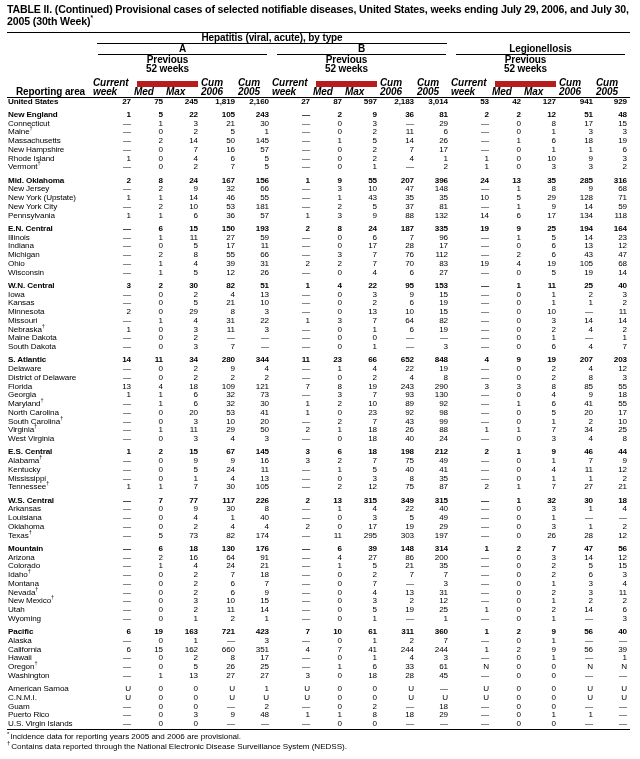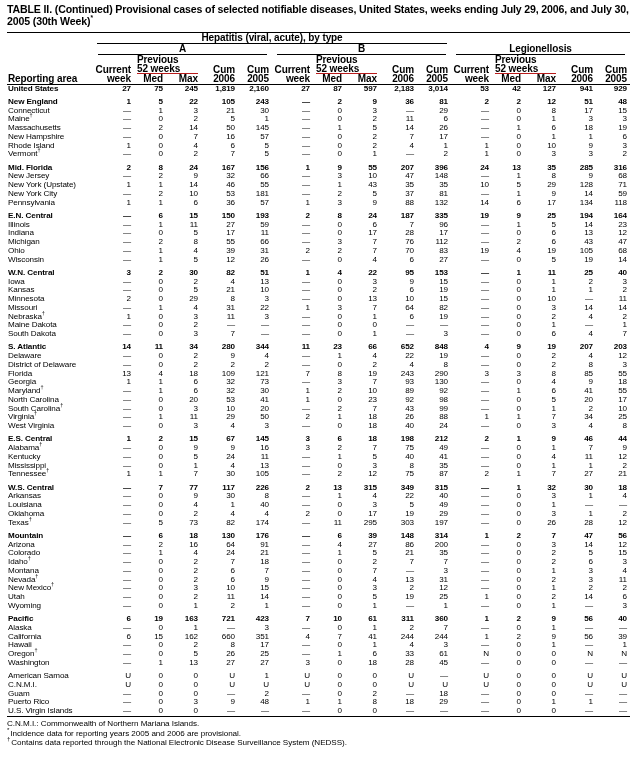--- a/index.html
+++ b/index.html
@@ -12,25 +12,25 @@
   .title .it { }
   .title sup { font-size:6.5px; vertical-align:super; line-height:0; }
 
   table.tbl { border-collapse:collapse; table-layout:fixed;
               border-top:1.4px solid #000; border-bottom:1px solid #000; }
   th, td { padding:0; }
 
   thead th { font-weight:bold; font-size:10px; line-height:9.2px;
              vertical-align:bottom; letter-spacing:-0.1px; }
   th.center { text-align:center; }
-  th.num { text-align:right; padding-right:3px; }
-  th.area-head { text-align:left; padding-left:1px; }
+  th.num { text-align:left; padding-right:3px;font-style:italic; }
+  th.area-head { text-align:center; padding-left:1px; }
   .rule { border-bottom:1px solid #000; padding-bottom:1px; margin:0 5px; }
   .rule-wide { border-bottom:1px solid #000; padding-bottom:1px; margin:0 4px; }
-  .rule-prev { border-bottom:1px solid #b91c1c; padding-bottom:0; margin:0 3px; text-align:left; }
+  .rule-prev { border-bottom:6px solid #b91c1c; padding-bottom:8px; margin:0 3px; text-align:center; }
   .hb { border-bottom:1px solid #000; }
 
   tbody td { font-size:8.1px; line-height:8.75px; text-align:right;
              padding-right:3px; white-space:nowrap; letter-spacing:-0.1px; }
   tbody td.area { text-align:left; padding-left:1px; padding-right:0; }
   tbody tr.bold td { font-weight:bold; }
   tbody tr.gap td { padding-top:4.5px; }
   tbody td sup { font-size:5.5px; vertical-align:super; line-height:0; }
 
   .fn { font-size:8.1px; line-height:9.4px; margin-top:2.5px; letter-spacing:-0.05px; }
@@ -291,21 +291,21 @@
           <td>1</td>
           <td>—</td>
           <td>2</td>
           <td>1</td>
           <td>0</td>
           <td>3</td>
           <td>3</td>
           <td>2</td>
         </tr>
         <tr class="bold gap">
-          <td class="area">Mid. Florida</td>
+          <td class="area">Mid. Oklahoma</td>
           <td>2</td>
           <td>8</td>
           <td>24</td>
           <td>167</td>
           <td>156</td>
           <td>1</td>
           <td>9</td>
           <td>55</td>
           <td>207</td>
           <td>396</td>
@@ -1356,17 +1356,16 @@
           <td>—</td>
           <td>0</td>
           <td>0</td>
           <td>—</td>
           <td>—</td>
         </tr>
       </tbody>
   </table>
 
   <div class="fn">
-    <div>C.N.M.I.: Commonwealth of Northern Mariana Islands.</div>
     <div><sup>*</sup><span>Incidence data for reporting years 2005 and 2006 are provisional.</span></div>
     <div><sup>†</sup><span>Contains data reported through the National Electronic Disease Surveillance System (NEDSS).</span></div>
   </div>
 </div>
 
 </body></html>

